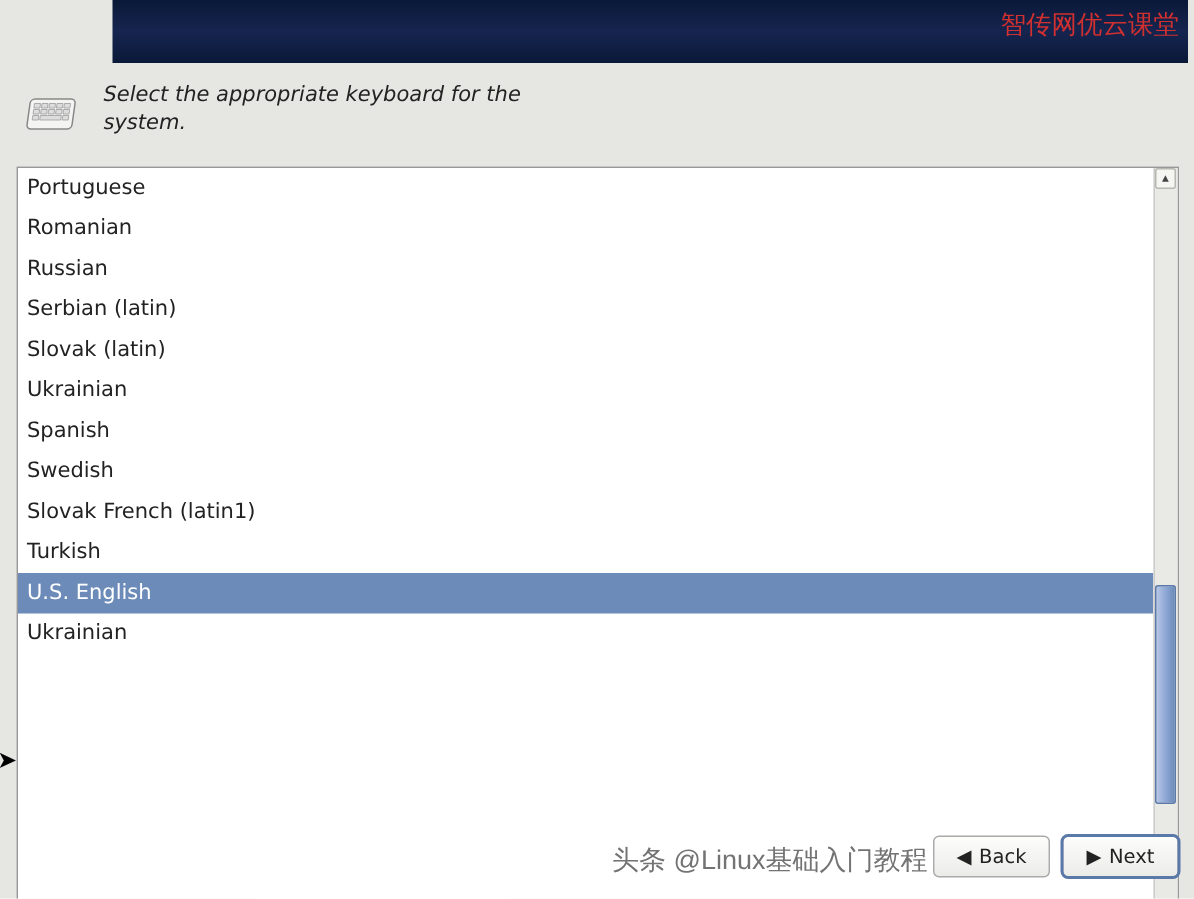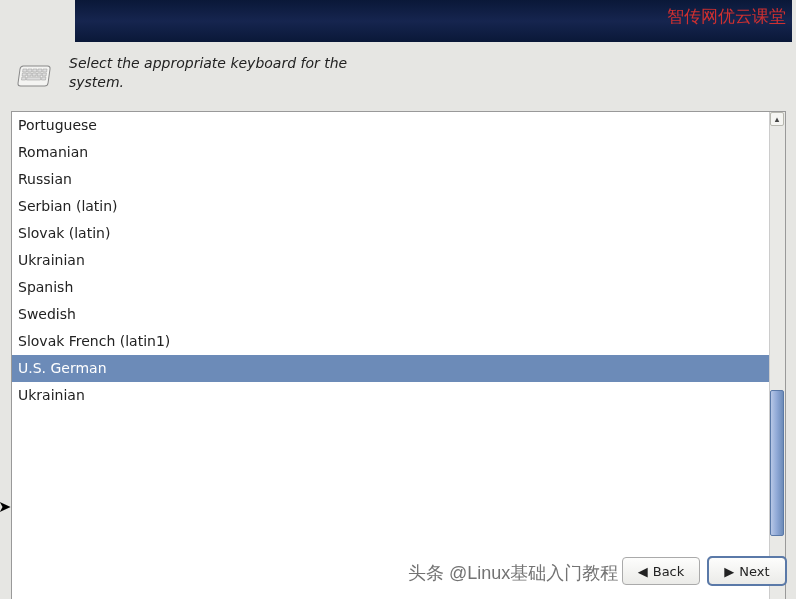--- a/index.html
+++ b/index.html
@@ -193,21 +193,22 @@
   <div class="listbox" id="listbox">
       <div class="list-item">Portuguese</div>
       <div class="list-item">Romanian</div>
       <div class="list-item">Russian</div>
       <div class="list-item">Serbian (latin)</div>
       <div class="list-item">Slovak (latin)</div>
       <div class="list-item">Ukrainian</div>
       <div class="list-item">Spanish</div>
       <div class="list-item">Swedish</div>
       <div class="list-item">Slovak French (latin1)</div>
-      <div class="list-item selected">U.S. German</div>
+      <div class="list-item">Turkish</div>
+      <div class="list-item selected">U.S. English</div>
       <div class="list-item">Ukrainian</div>
     </div>
   <div class="scrollbar">
     <div class="scroll-up">
         <span class="scroll-arrow">▴</span>
       </div>
     <div class="scroll-thumb"></div>
     <div class="scroll-down">
         <span class="scroll-arrow">▾</span>
       </div>

